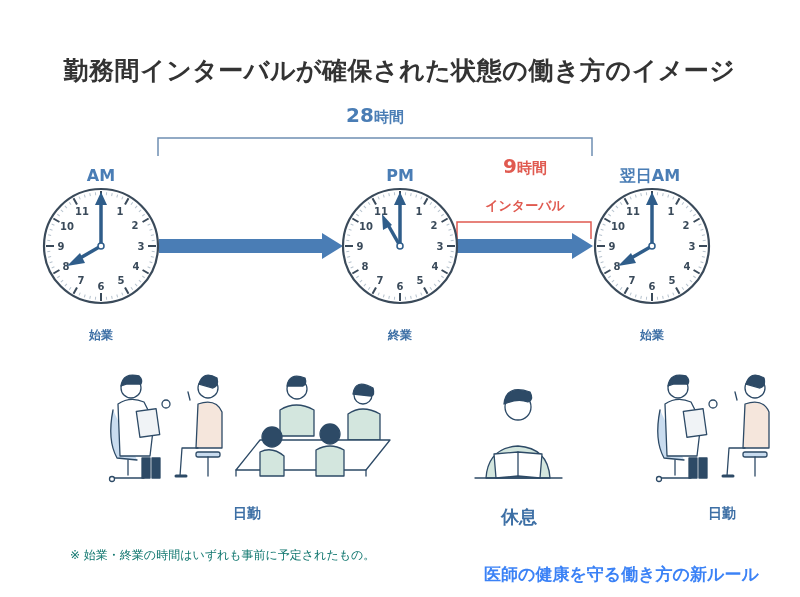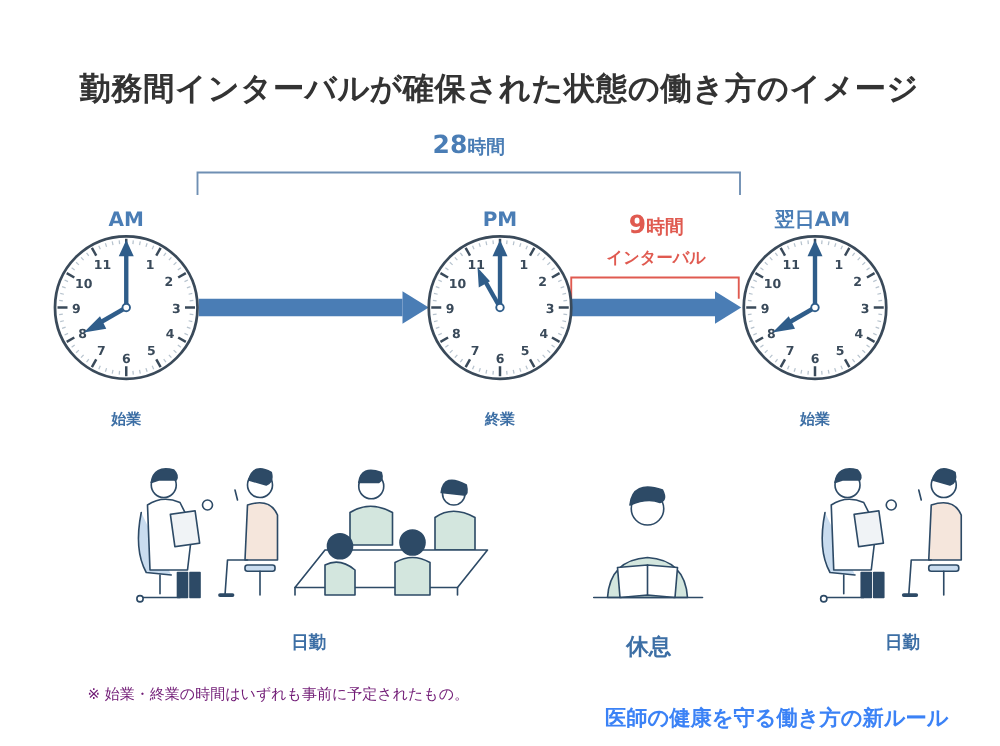--- a/index.html
+++ b/index.html
@@ -3,38 +3,38 @@
 <meta charset="utf-8">
 <style>
   html, body { margin:0; padding:0; background:#ffffff; }
   body { width:800px; height:597px; position:relative; overflow:hidden;
          font-family:"DejaVu Sans", "Liberation Sans", sans-serif; }
   .abs { position:absolute; }
   .title { left:0; width:799px; top:54px; text-align:center; font-size:25px; font-weight:bold; color:#333333; letter-spacing:0.5px; }
   .blue-label { color:#4a7db5; font-weight:bold; text-align:center; }
   .red-label { color:#e05a50; font-weight:bold; text-align:center; }
   .caption { color:#3d6fa5; font-size:12px; font-weight:bold; text-align:center; }
-  .note { left:70px; top:547px; font-size:12px; color:#701a75; }
+  .note { left:70px; top:547px; font-size:12px; color:#0f766e; }
   .footer { left:484px; top:563px; font-size:17px; color:#3b82f6; font-weight:bold; }
   svg { position:absolute; left:0; top:0; }
 </style>
 </head>
 <body>
 
 <div class="abs title">勤務間インターバルが確保された状態の働き方のイメージ</div>
 
 <div class="abs blue-label" style="left:330px; top:103px; width:90px; font-size:20px;">
   <span>28</span><span style="font-size:15px;">時間</span>
 </div>
 
 <div class="abs blue-label" style="left:71px; top:166px; width:60px; font-size:16px;">AM</div>
 <div class="abs blue-label" style="left:370px; top:166px; width:60px; font-size:16px;">PM</div>
 <div class="abs blue-label" style="left:610px; top:166px; width:80px; font-size:16px;">翌日AM</div>
 
-<div class="abs red-label" style="left:480px; top:167px; width:90px; font-size:20px;">
+<div class="abs red-label" style="left:480px; top:154px; width:90px; font-size:20px;">
   <span>9</span><span style="font-size:15px;">時間</span>
 </div>
 <div class="abs red-label" style="left:470px; top:197px; width:110px; font-size:13px;">インターバル</div>
 
 <svg width="800" height="597" viewBox="0 0 800 597">
 
   <path d="M158 156 L158 138 L592 138 L592 156" fill="none" stroke="#6f8fb3" stroke-width="1.5"></path>
 
   <path d="M457 239 L457 222 L591 222 L591 239" fill="none" stroke="#e05a50" stroke-width="1.5"></path>
 

